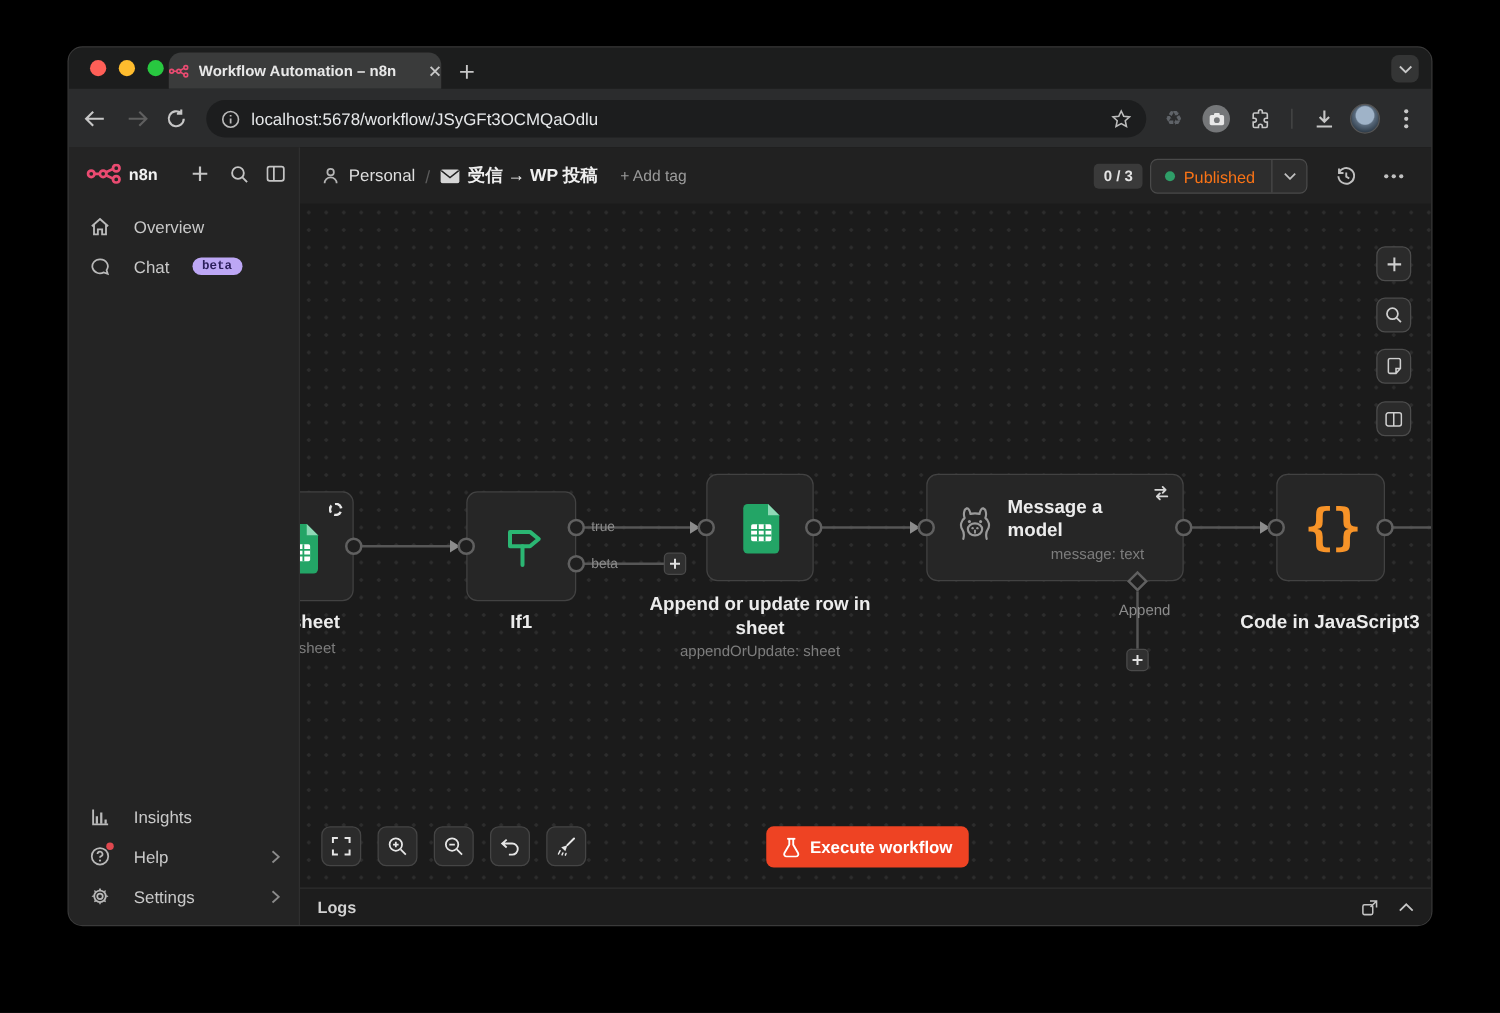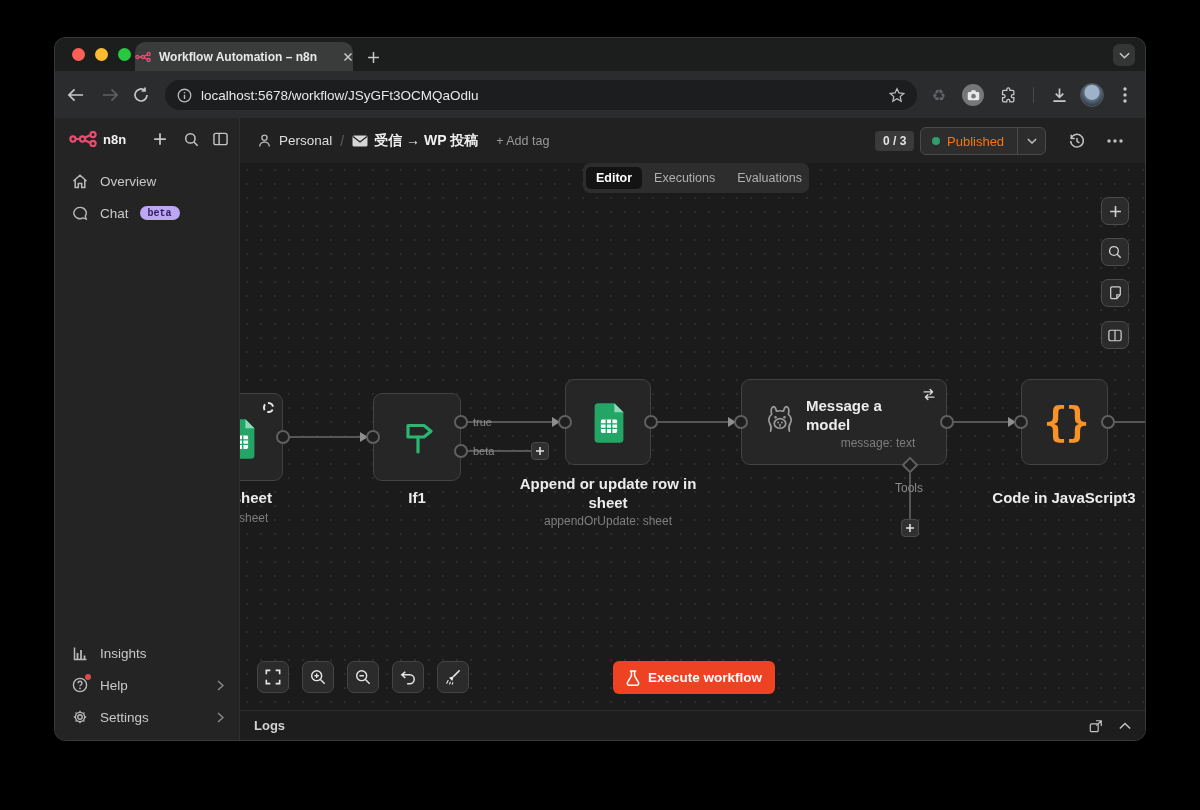--- a/index.html
+++ b/index.html
@@ -23,21 +23,21 @@
   .url { color:#e6e8ea; font-size:13.5px; flex:1; white-space:nowrap; overflow:hidden; }
   .avatar { position:absolute; left:1025px; top:45px; width:24px; height:24px; border-radius:50%;
             background:radial-gradient(circle at 50% 38%, #9fb3c8 0 7px, #5a6b7d 8px, #32404e 13px); border:1px solid #555; }
   .vsep { position:absolute; left:978px; top:49px; width:1px; height:16px; background:#4a4a4a; }
 
   
   .sidebar { position:absolute; left:0; top:80px; width:185px; height:622px; background:#242424; border-right:1px solid #2f2f2f; }
   .brand { position:absolute; left:14px; top:8px; height:26px; display:flex; align-items:center; gap:6px; }
   .brand-name { color:#f0f0f0; font-size:13px; font-weight:bold; }
   .side-top-ic { position:absolute; top:10px; width:22px; height:22px; display:flex; align-items:center; justify-content:center; color:#b9b9b9; }
-  .side-item { position:absolute; left:8px; width:169px; height:30px; display:flex; align-items:center; gap:11px;
+  .side-item { position:absolute; left:8px; width:169px; height:30px; display:flex; align-items:center; gap:18px;
                padding:0 8px; border-radius:6px; color:#c9c9c9; font-size:13.5px; }
   .side-item .sicon { width:18px; display:flex; justify-content:center; position:relative; }
   .beta { background:#bda7f5; color:#2c1f5c; font-size:10px; font-weight:bold; padding:1.5px 8px; border-radius:8px;font-family:Liberation Mono, monospace; }
   .chev-r { margin-left:auto; color:#8a8a8a; }
   .reddot { position:absolute; right:-2px; top:-3px; width:6px; height:6px; border-radius:50%; background:#e0484f; }
 
   
   .main { position:absolute; left:185px; top:80px; width:905px; height:622px; background:#1b1b1b; overflow:hidden; }
   .dots { position:absolute; left:0; top:45px; width:100%; height:547px;
           background-image:radial-gradient(#2d2d2d 1.2px, transparent 1.4px); background-size:14px 14px; }
@@ -316,25 +316,20 @@
       </div>
       <div class="hic" style="left:866px">
         <svg width="16" height="4" viewBox="0 0 16 4">
               <circle cx="2" cy="2" r="1.7" fill="#c0c0c0"></circle>
               <circle cx="8" cy="2" r="1.7" fill="#c0c0c0"></circle>
               <circle cx="14" cy="2" r="1.7" fill="#c0c0c0"></circle>
             </svg>
       </div>
     </div>
 
-    <div class="tabs">
-      <span class="tabseg active">Editor</span>
-      <span class="tabseg">Executions</span>
-      <span class="tabseg">Evaluations</span>
-    </div>
 
     <div class="conn" style="left:43px;top:318px;width:90px"></div>
     <div class="ahead" style="left:120px;top:314px"></div>
     <div class="conn" style="left:221px;top:303px;width:104px"></div>
     <div class="ahead" style="left:312px;top:299px"></div>
     <div class="conn" style="left:221px;top:332px;width:72px"></div>
     <div class="conn" style="left:411px;top:303px;width:90px"></div>
     <div class="ahead" style="left:488px;top:299px"></div>
     <div class="conn" style="left:707px;top:303px;width:74px"></div>
     <div class="ahead" style="left:768px;top:299px"></div>
@@ -415,21 +410,21 @@
               <g fill="none" stroke="#d6d6d6" stroke-width="1.7" stroke-linecap="round" stroke-linejoin="round">
                 <path d="M2.5 4 H12 M12 4 L9.3 1.3 M12 4 L9.3 6.7"></path>
                 <path d="M13.5 10 H4 M4 10 L6.7 7.3 M4 10 L6.7 12.7"></path>
               </g>
             </svg>
       </div>
     </div>
     <div class="port" style="left:494px;top:297px"></div>
     <div class="port" style="left:700px;top:297px"></div>
     <div class="diamond" style="left:664px;top:341px"></div>
-    <div class="portlbl" style="left:655px;top:363px;font-size:12px">Tools</div>
+    <div class="portlbl" style="left:655px;top:363px;font-size:12px">Append</div>
     <div class="addbtn" style="left:661px;top:401px">
       <svg width="10" height="10" viewBox="0 0 10 10">
             <path d="M5 1 V9 M1 5 H9" stroke="#e0e0e0" stroke-width="1.6"></path>
           </svg>
     </div>
 
     <div class="node" style="left:781px;top:261px;width:87px;height:86px">
       <div class="nodeic" style="left:0;top:14px;width:87px;height:56px">
         <span class="braces">{}</span>
       </div>

